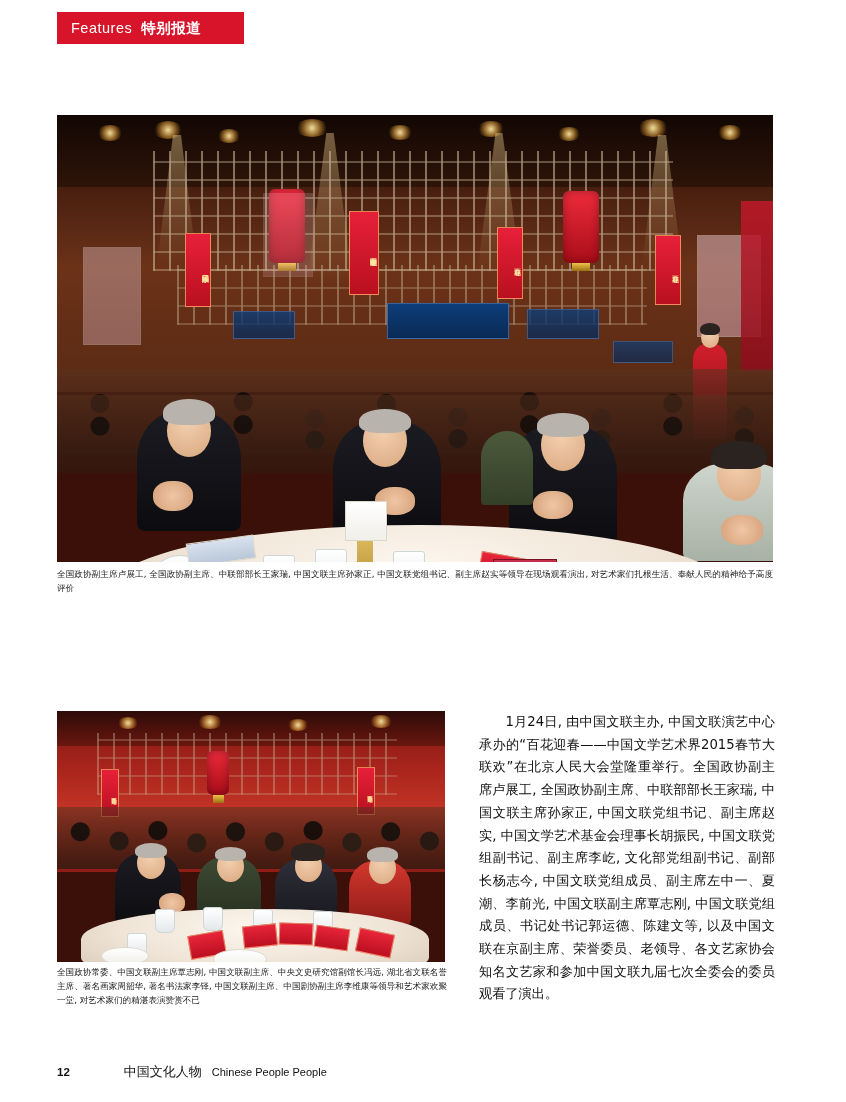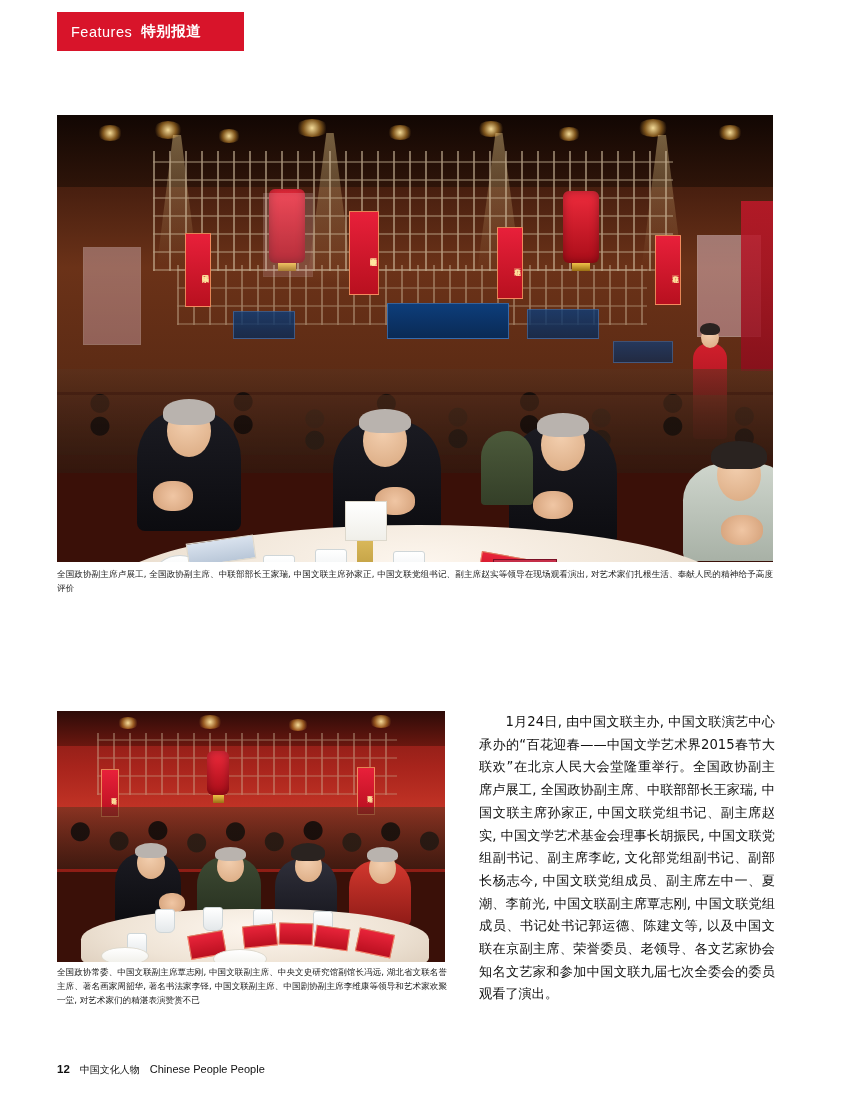--- a/index.html
+++ b/index.html
@@ -14,21 +14,21 @@
     position: relative;
     overflow: hidden;
   }
 
   
   .header-tag {
     position: absolute;
     left: 57px;
     top: 12px;
     width: 187px;
-    height: 39px;
+    height: 32px;
     background: #d8142a;
     color: #ffffff;
     display: flex;
     align-items: center;
     padding-left: 14px;
     box-sizing: border-box;
     letter-spacing: 0.5px;
   }
   .header-tag .en {
     font-size: 14.5px;
@@ -244,22 +244,23 @@
     gap: 10px;
   }
   .footer .pg {
     font-family: "Liberation Sans", sans-serif;
     font-size: 11.5px;
     font-weight: bold;
     color: #111;
   }
   .footer .cn {
     font-family: "DejaVu Sans", sans-serif;
-    font-size: 10px;
+    font-size: 13px;
     color: #111;
+    margin-left: 44px;
   }
   .footer .en {
     font-family: "Liberation Sans", sans-serif;
     font-size: 11px;
     color: #111;
   }
 </style>
 </head>
 <body>
 

